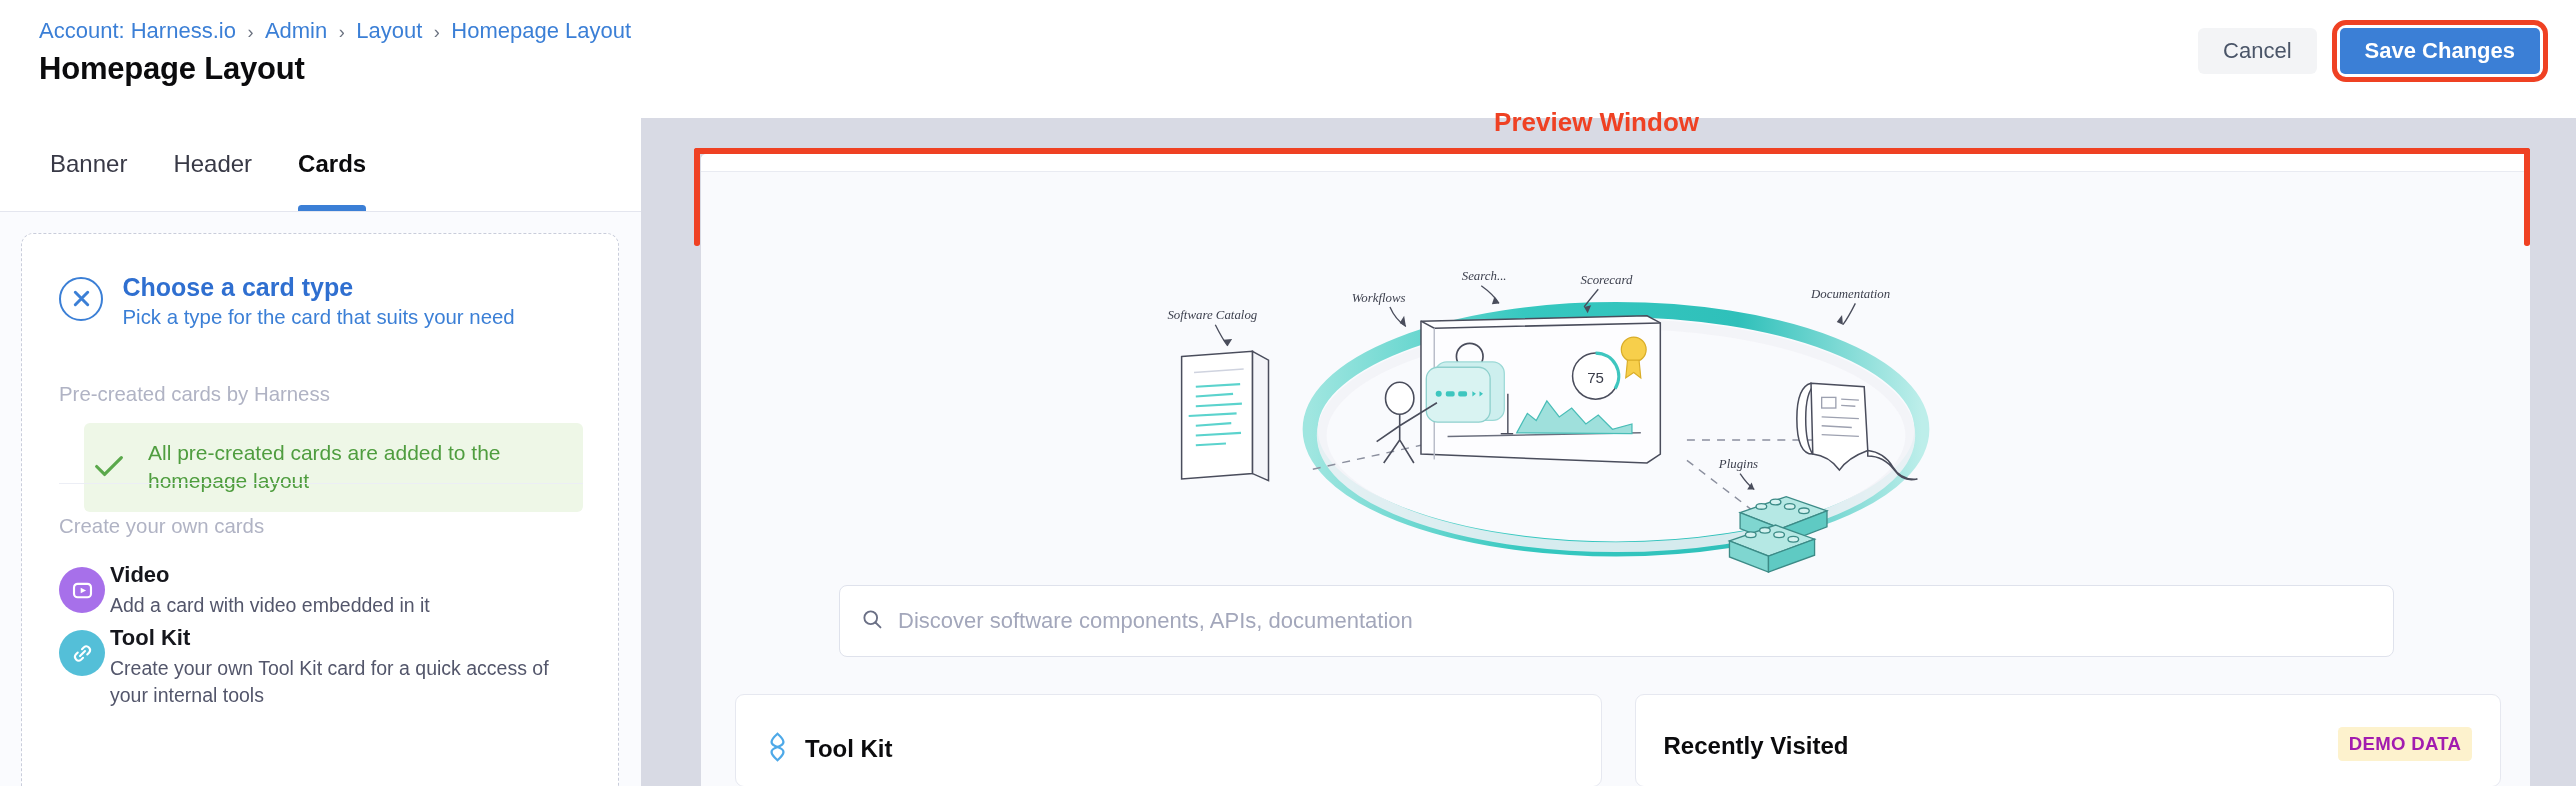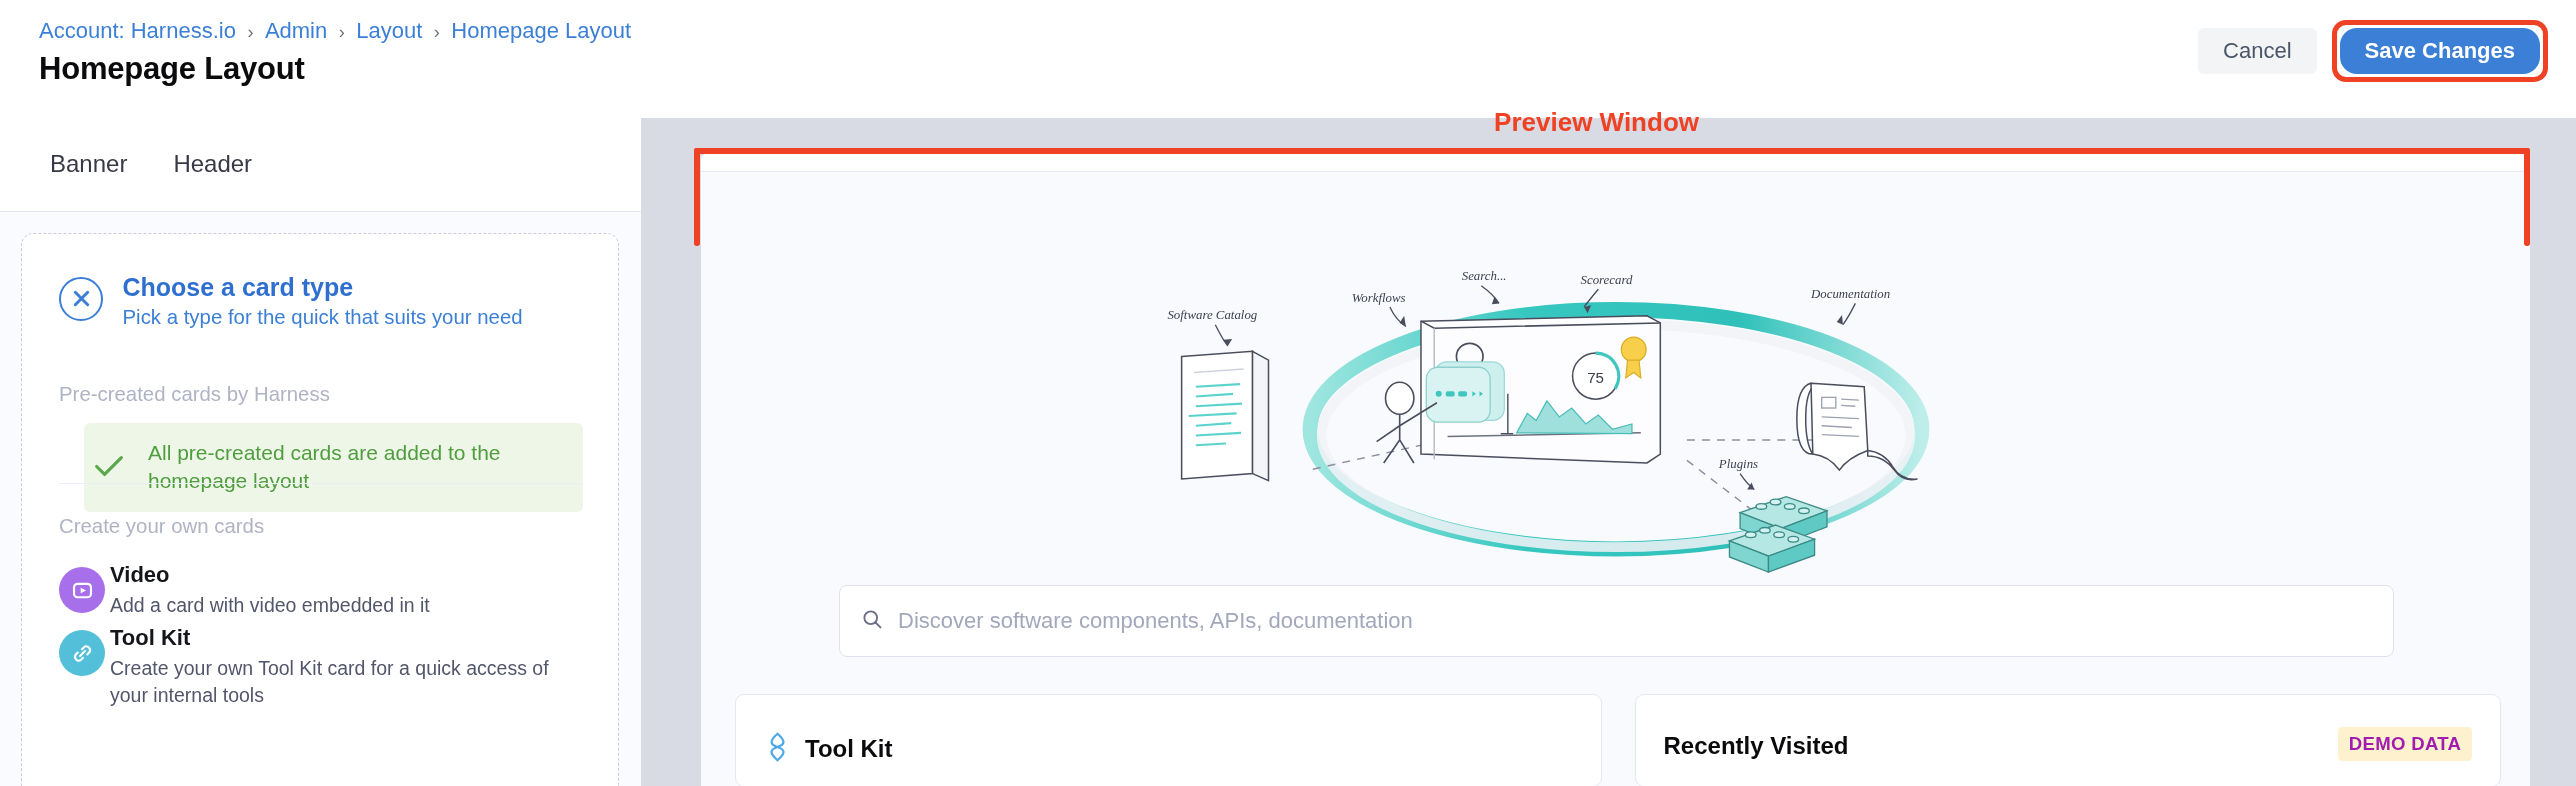--- a/index.html
+++ b/index.html
@@ -35,21 +35,21 @@
     display: flex; align-items: center; gap: 23px;
   }
   .btn-cancel {
     height: 46px; padding: 0 25px; border: none; border-radius: 6.2px;
     background: #f3f4f6; color: #4a5568;
     font-size: 22px; font-family: inherit; cursor: pointer;
     display: flex; align-items: center;
   }
   .save-wrap { position: relative; }
   .btn-save {
-    height: 46px; padding: 0 25px; border: none; border-radius: 17px;
+    height: 46px; padding: 0 25px; border: none; border-radius: 5px;
     background: #3b7fd6; color: #ffffff;
     font-size: 22px; font-weight: 700; font-family: inherit; cursor: pointer;
     display: flex; align-items: center;
   }
   .save-ring {
     position: absolute; left: -8px; top: -8px; right: -8px; bottom: -8px;
     border: 5.3px solid #ef4123; border-radius: 14px; pointer-events: none;
   }
 
   
@@ -235,34 +235,35 @@
       <div class="save-ring"></div>
     </div>
   </div>
 </div>
 
 <div class="leftpanel">
 
   <div class="tabs">
     <div class="tab">Banner</div>
     <div class="tab">Header</div>
+    <div class="tab active">Cards</div>
   </div>
 
   <div class="panel-scroll">
     <div class="chooser">
 
       <div class="chooser-head">
         <div class="x-circle">
           <svg width="23" height="23" viewBox="0 0 26 26">
             <path d="M6 6 L20 20 M20 6 L6 20" stroke="#3b7fd6" stroke-width="3.4" stroke-linecap="round" fill="none"></path>
           </svg>
         </div>
         <div class="chooser-titles">
           <div class="chooser-title">Choose a card type</div>
-          <div class="chooser-sub">Pick a type for the quick that suits your need</div>
+          <div class="chooser-sub">Pick a type for the card that suits your need</div>
         </div>
       </div>
 
       <div class="section-label label-precreated">Pre-created cards by Harness</div>
 
       <div class="success-box">
         <span class="check-icon">
           <svg width="30" height="25" viewBox="0 0 34 28">
             <path d="M3 14 L12 23 L31 4" stroke="#5aa84b" stroke-width="3.6" fill="none" stroke-linecap="round" stroke-linejoin="round"></path>
           </svg>

